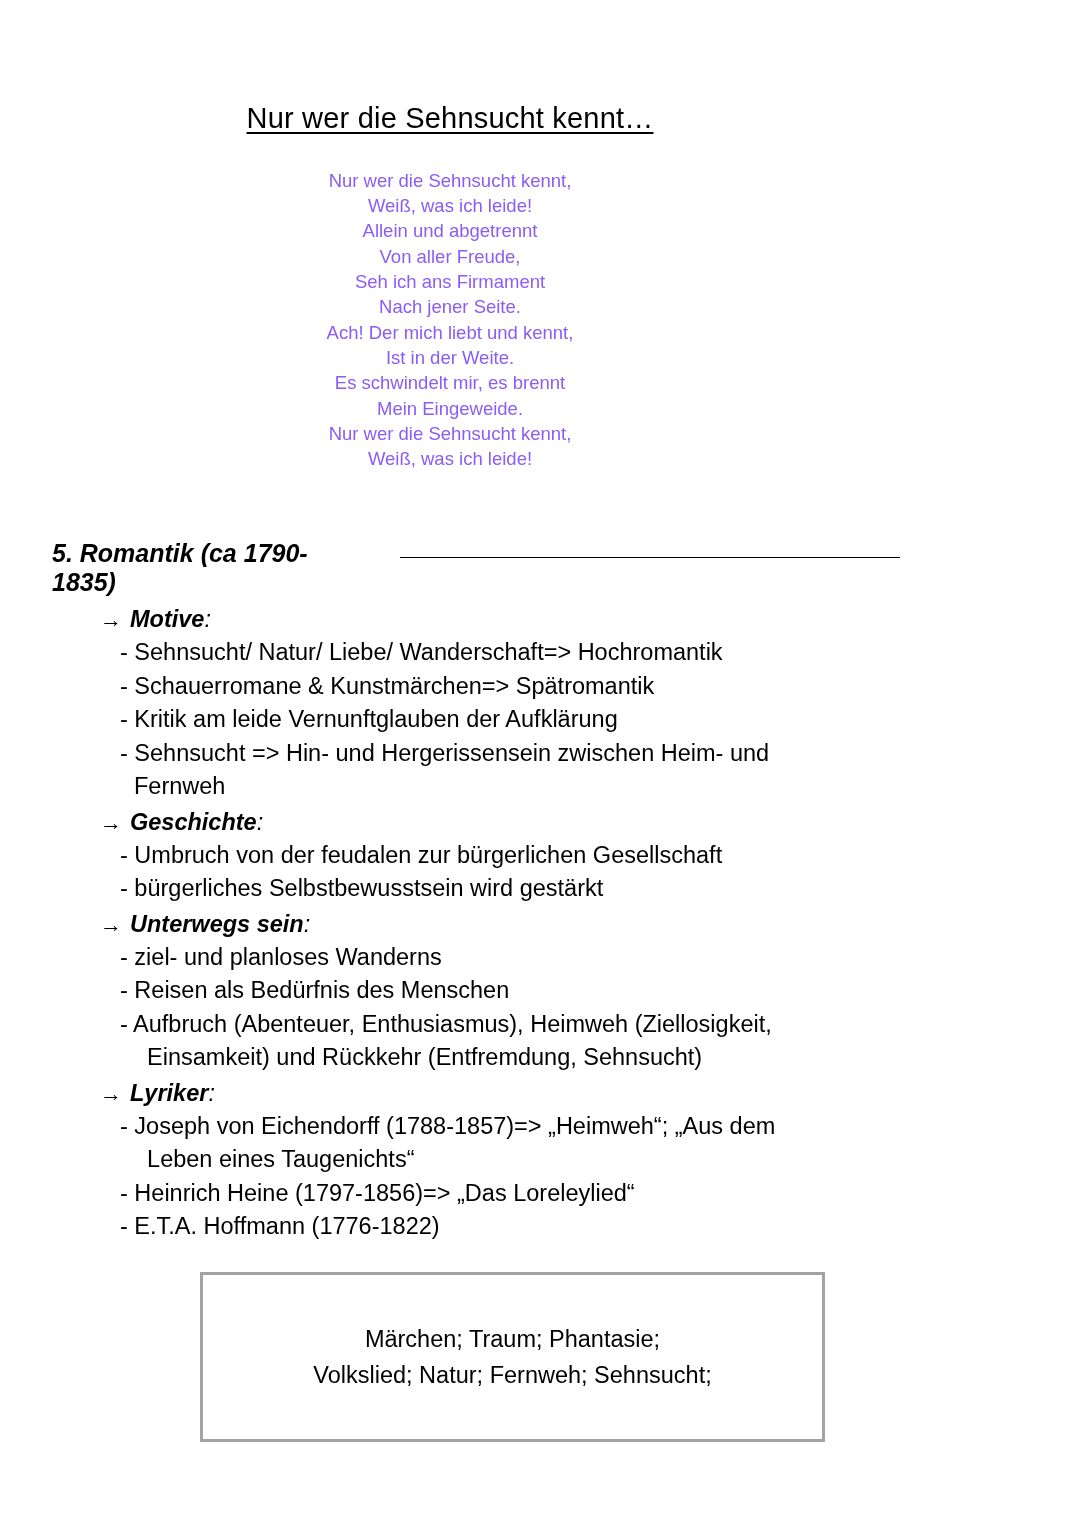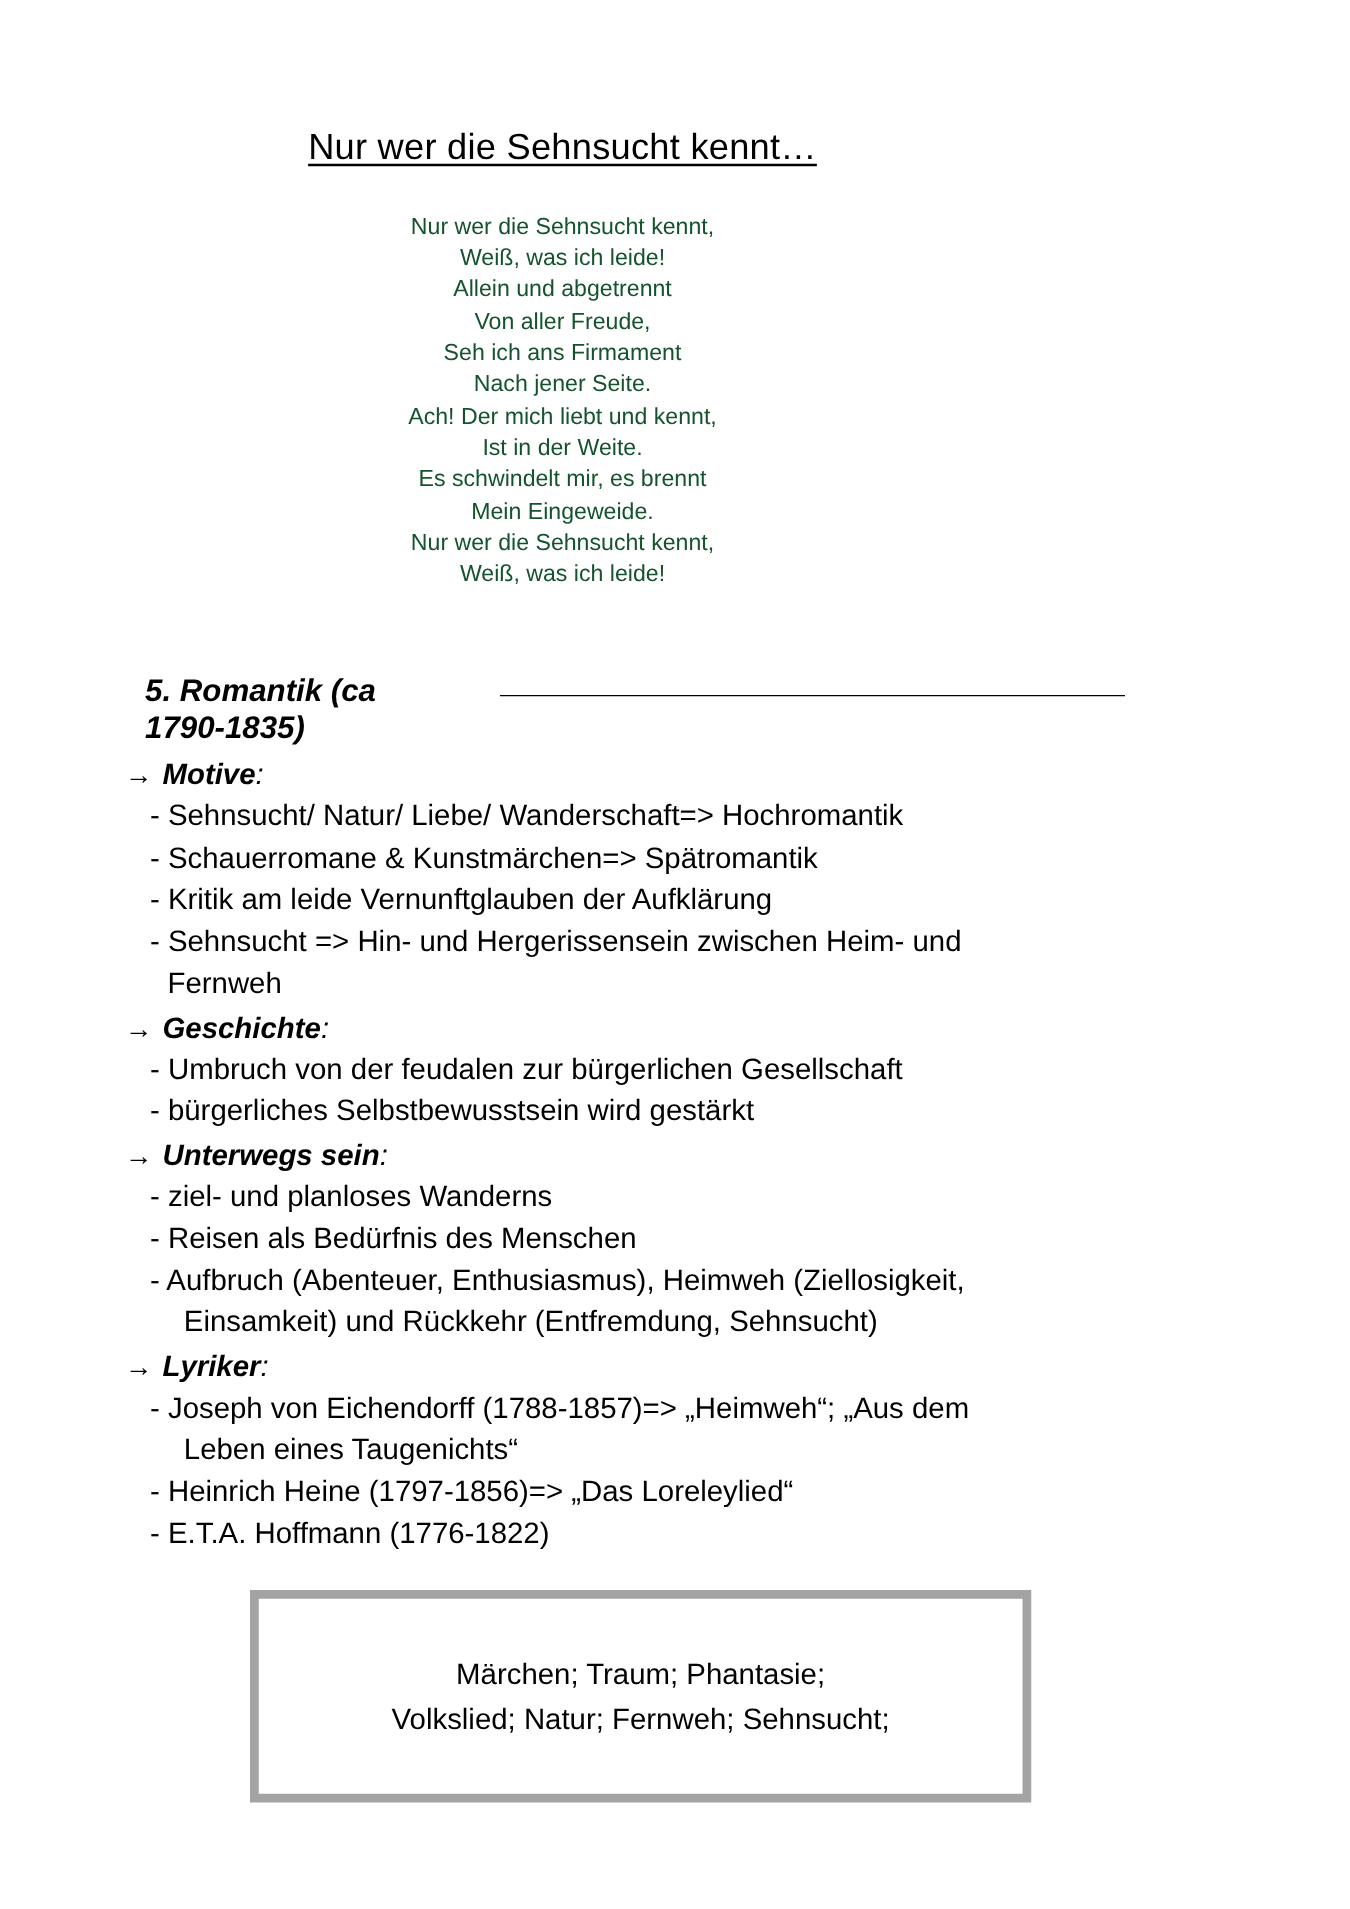--- a/index.html
+++ b/index.html
@@ -36,30 +36,30 @@
     text-decoration: underline;
     text-underline-offset: 4px;
   }
 
   
   .poem {
     margin-top: 33px;
     text-align: center;
     font-size: 18.5px;
     line-height: 25.3px;
-    color: #14532d;
+    color: #8b5cf6;
   }
   .poem div {
     white-space: pre;
   }
 
   
   .section-head {
     margin-top: 68px;
-    padding-left: 116px;
+    padding-left: 52px;
     display: flex;
     align-items: baseline;
     font-style: italic;
     font-weight: bold;
     font-size: 25px;
     gap: 31px;
   }
   .section-head .rule {
     flex: 0 0 auto;
     width: 500px;
@@ -114,21 +114,21 @@
     white-space: pre-wrap;
   }
 
   
   .keyword-box {
     position: absolute;
     left: 200px;
     top: 1272px;
     width: 625px;
     height: 170px;
-    border: 7px solid #a3a3a3;
+    border: 3px solid #a3a3a3;
     box-sizing: border-box;
     display: flex;
     flex-direction: column;
     align-items: center;
     justify-content: center;
   }
   .keyword-box div {
     font-size: 23.5px;
     line-height: 36px;
     text-align: center;

